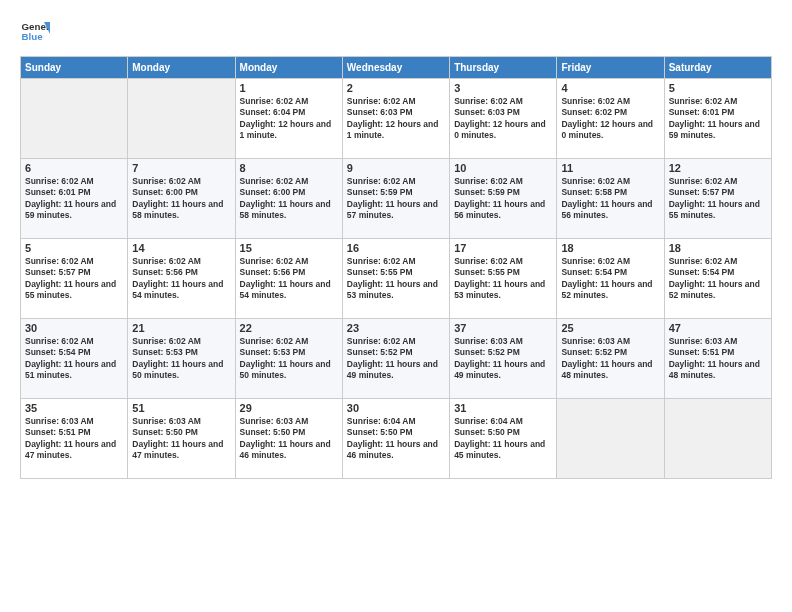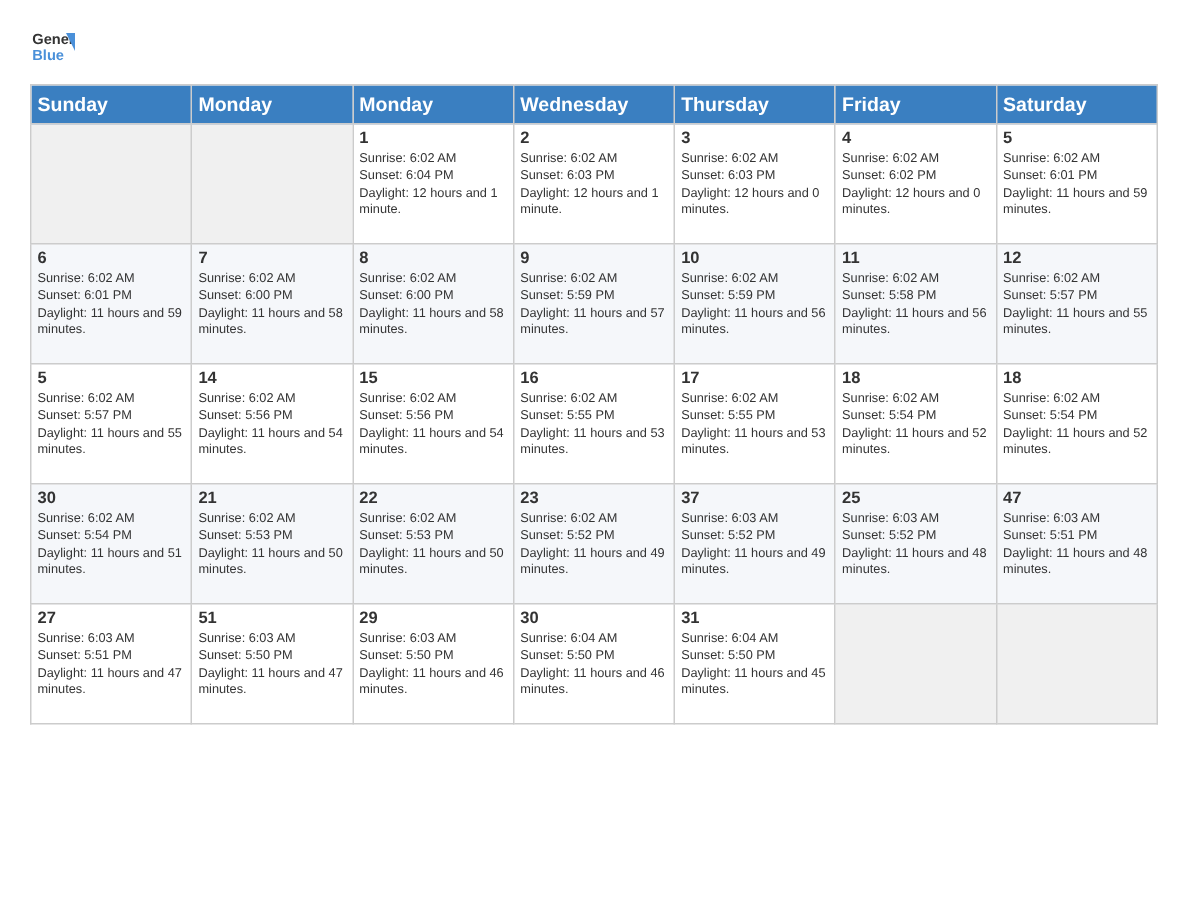--- a/index.html
+++ b/index.html
@@ -43,21 +43,21 @@
       color: #555;
     }
     table {
       width: 100%;
       border-collapse: collapse;
       table-layout: fixed;
     }
     thead tr th {
       background-color: #3a7fc1;
       color: #fff;
-      font-size: 13px;
+      font-size: 10px;
       font-weight: bold;
       padding: 5px 4px;
       text-align: left;
       border: 1px solid #ccc;
     }
     tbody tr td {
       border: 1px solid #ccc;
       vertical-align: top;
       padding: 3px 4px;
       font-size: 9px;
@@ -72,20 +72,21 @@
       font-size: 11px;
       font-weight: bold;
       color: #333;
       display: block;
       margin-bottom: 2px;
     }
     .cell-info {
       font-size: 8.5px;
       line-height: 1.35;
       color: #333;
+      font-weight: bold;
     }
     td.empty {
       background: #f0f0f0 !important;
     }
   </style>
 </head>
 <body>
 
 <div class="container">
   <div class="header-row">
@@ -276,21 +277,21 @@
           </td>
           <td>
             <span class="day-number">47</span>
             <div class="cell-info" style="white-space: pre-line;">Sunrise: 6:03 AM
 Sunset: 5:51 PM
 Daylight: 11 hours and 48 minutes.</div>
           </td>
         </tr>
         <tr>
           <td>
-            <span class="day-number">27</span>
+            <span class="day-number">35</span>
             <div class="cell-info" style="white-space: pre-line;">Sunrise: 6:03 AM
 Sunset: 5:51 PM
 Daylight: 11 hours and 47 minutes.</div>
           </td>
           <td>
             <span class="day-number">51</span>
             <div class="cell-info" style="white-space: pre-line;">Sunrise: 6:03 AM
 Sunset: 5:50 PM
 Daylight: 11 hours and 47 minutes.</div>
           </td>

